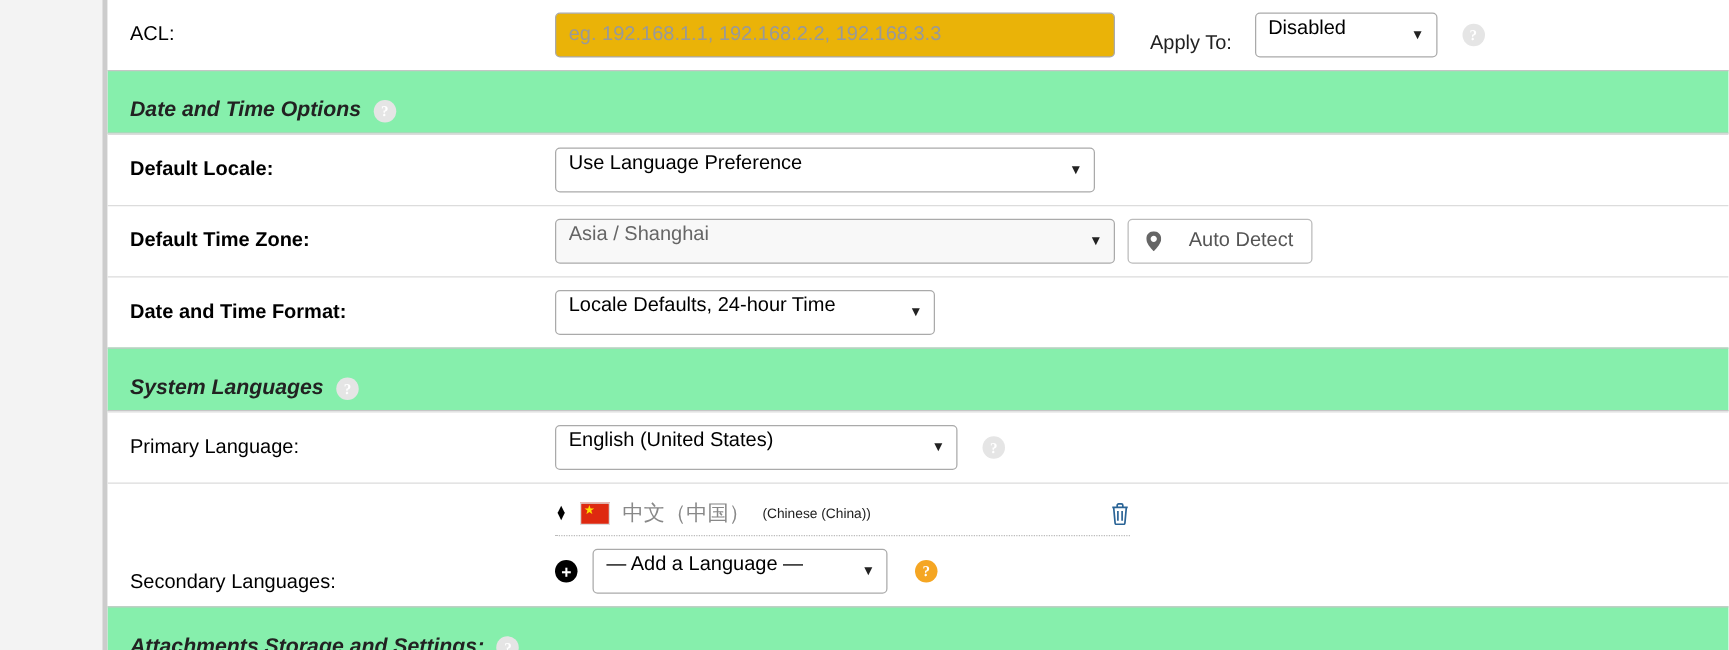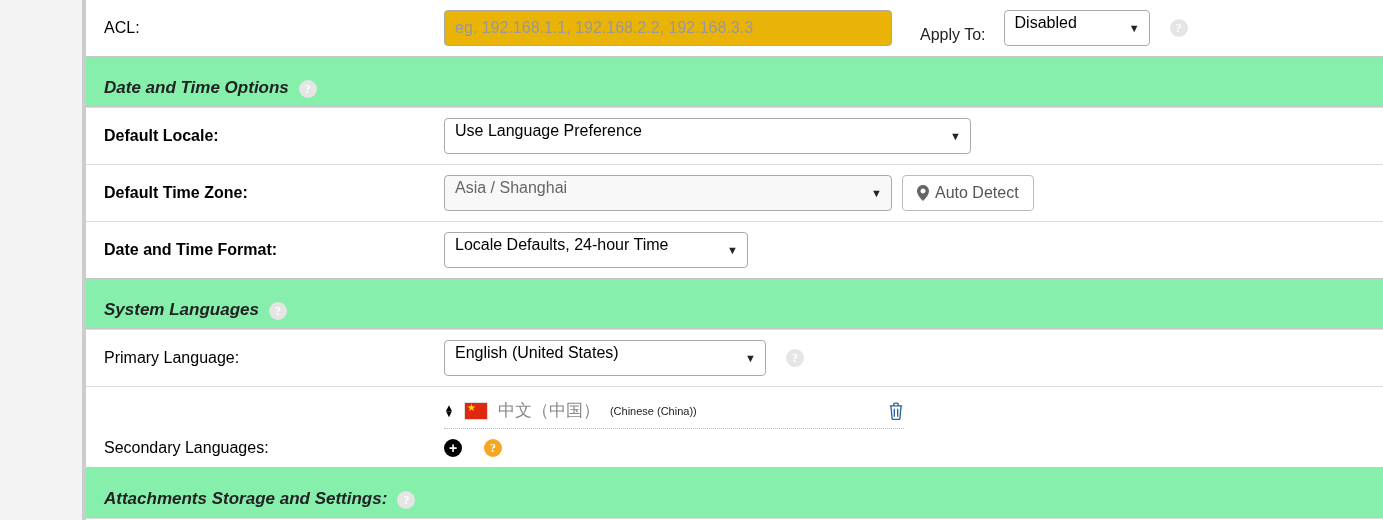--- a/index.html
+++ b/index.html
@@ -13,21 +13,21 @@
 .sec-head{background:#86efac;border-top:1px solid #c6c6c6;border-bottom:1px solid #c6c6c6;padding:21px 0 8px 18px;display:flex;align-items:flex-end}
 .sec-head span.title{font-weight:bold;font-style:italic;font-size:17px;color:#222}
 .help-icon{display:inline-flex;width:18px;height:18px;border-radius:50%;background:#e5e5e5;color:#fff;align-items:center;justify-content:center;font-size:12px;margin-left:10px;font-style:normal;font-weight:bold;font-family:Georgia,serif}
 .help-icon.orange{background:#f5a623}
 .input-text{height:36px;border:1px solid #aaa;border-radius:4px;padding:0 10px;font-size:16px;color:#555;background:#eab308;box-sizing:border-box}
 .input-text::placeholder{color:#999}
 .select{height:36px;border:1px solid #aaa;border-radius:4px;padding:0 30px 12px 10px;font-size:16px;background:#fff;appearance:none;-webkit-appearance:none;position:relative;box-sizing:border-box;cursor:pointer}
 .select-wrap{position:relative;display:inline-block}
 .select-wrap::after{content:"▼";position:absolute;right:10px;top:50%;transform:translateY(-50%);font-size:11px;color:#222;pointer-events:none}
 .select.muted{color:#666;background:#f8f8f8}
-.btn{height:36px;border:1px solid #bbb;border-radius:4px;padding:14px 14px;font-size:16px;color:#555;background:#fff;display:inline-flex;align-items:center;gap:6px;cursor:pointer}
+.btn{height:36px;border:1px solid #bbb;border-radius:4px;padding:14px 14px;font-size:16px;color:#555;background:#fff;display:inline-flex;align-items:center;gap:22px;cursor:pointer}
 .apply-label{font-size:16px;margin:14px 8px 0 18px}
 .sec-lang{display:flex;align-items:center;gap:10px;border-bottom:1px dotted #bbb;padding:2px 0 6px 0;width:460px}
 .sort-handle{display:flex;flex-direction:column;line-height:6px;font-size:10px;color:#000;cursor:grab}
 .flag-cn{width:22px;height:16px;background:#de2910;position:relative;display:inline-block;border:1px solid #ddd}
 .flag-cn::before{content:"★";position:absolute;left:2px;top:-1px;color:#ffde00;font-size:10px}
 .lang-native{color:#888;font-size:17px}
 .lang-en{color:#222;font-size:11px}
 .trash-icon{width:16px;height:18px;cursor:pointer;margin-left:auto}
 .plus-circle{width:18px;height:18px;border-radius:50%;background:#000;color:#fff;display:inline-flex;align-items:center;justify-content:center;font-size:14px;font-weight:bold;cursor:pointer}
 .sec-row{align-items:flex-end}
@@ -57,21 +57,21 @@
 
     <div class="sec-head">
       <span class="title">Date and Time Options</span>
       <span class="help-icon">?</span>
     </div>
 
     <div class="row">
       <div class="label-cell" style="font-weight:bold">Default Locale:</div>
       <div class="field-cell">
         <span class="select-wrap">
-          <select class="select" style="width:527px">
+          <select class="select" style="width:432px">
             <option>Use Language Preference</option>
           </select>
         </span>
       </div>
     </div>
 
     <div class="row">
       <div class="label-cell" style="font-weight:bold">Default Time Zone:</div>
       <div class="field-cell">
         <span class="select-wrap">
@@ -127,20 +127,25 @@
             </span>
             <span class="flag-cn"></span>
             <span class="lang-native">中文（中国）</span>
             <span class="lang-en">(Chinese (China))</span>
             <svg class="trash-icon" viewBox="0 0 14 16">
                 <path fill="none" stroke="#2a6496" stroke-width="1.2" d="M1.5 3.5h11M5 3V2c0-.55.45-1 1-1h2c.55 0 1 .45 1 1v1M2.5 3.5l1 11c0 .55.45 1 1 1h5c.55 0 1-.45 1-1l1-11M5.5 6v7M8.5 6v7"></path>
               </svg>
           </div>
           <div style="display:flex;align-items:center;gap:12px">
             <span class="plus-circle">+</span>
+            <span class="select-wrap">
+              <select class="select" style="width:236px">
+                <option>— Add a Language —</option>
+              </select>
+            </span>
             <span class="help-icon orange">?</span>
           </div>
         </div>
       </div>
     </div>
 
     <div class="sec-head">
       <span class="title">Attachments Storage and Settings:</span>
       <span class="help-icon">?</span>
     </div>

